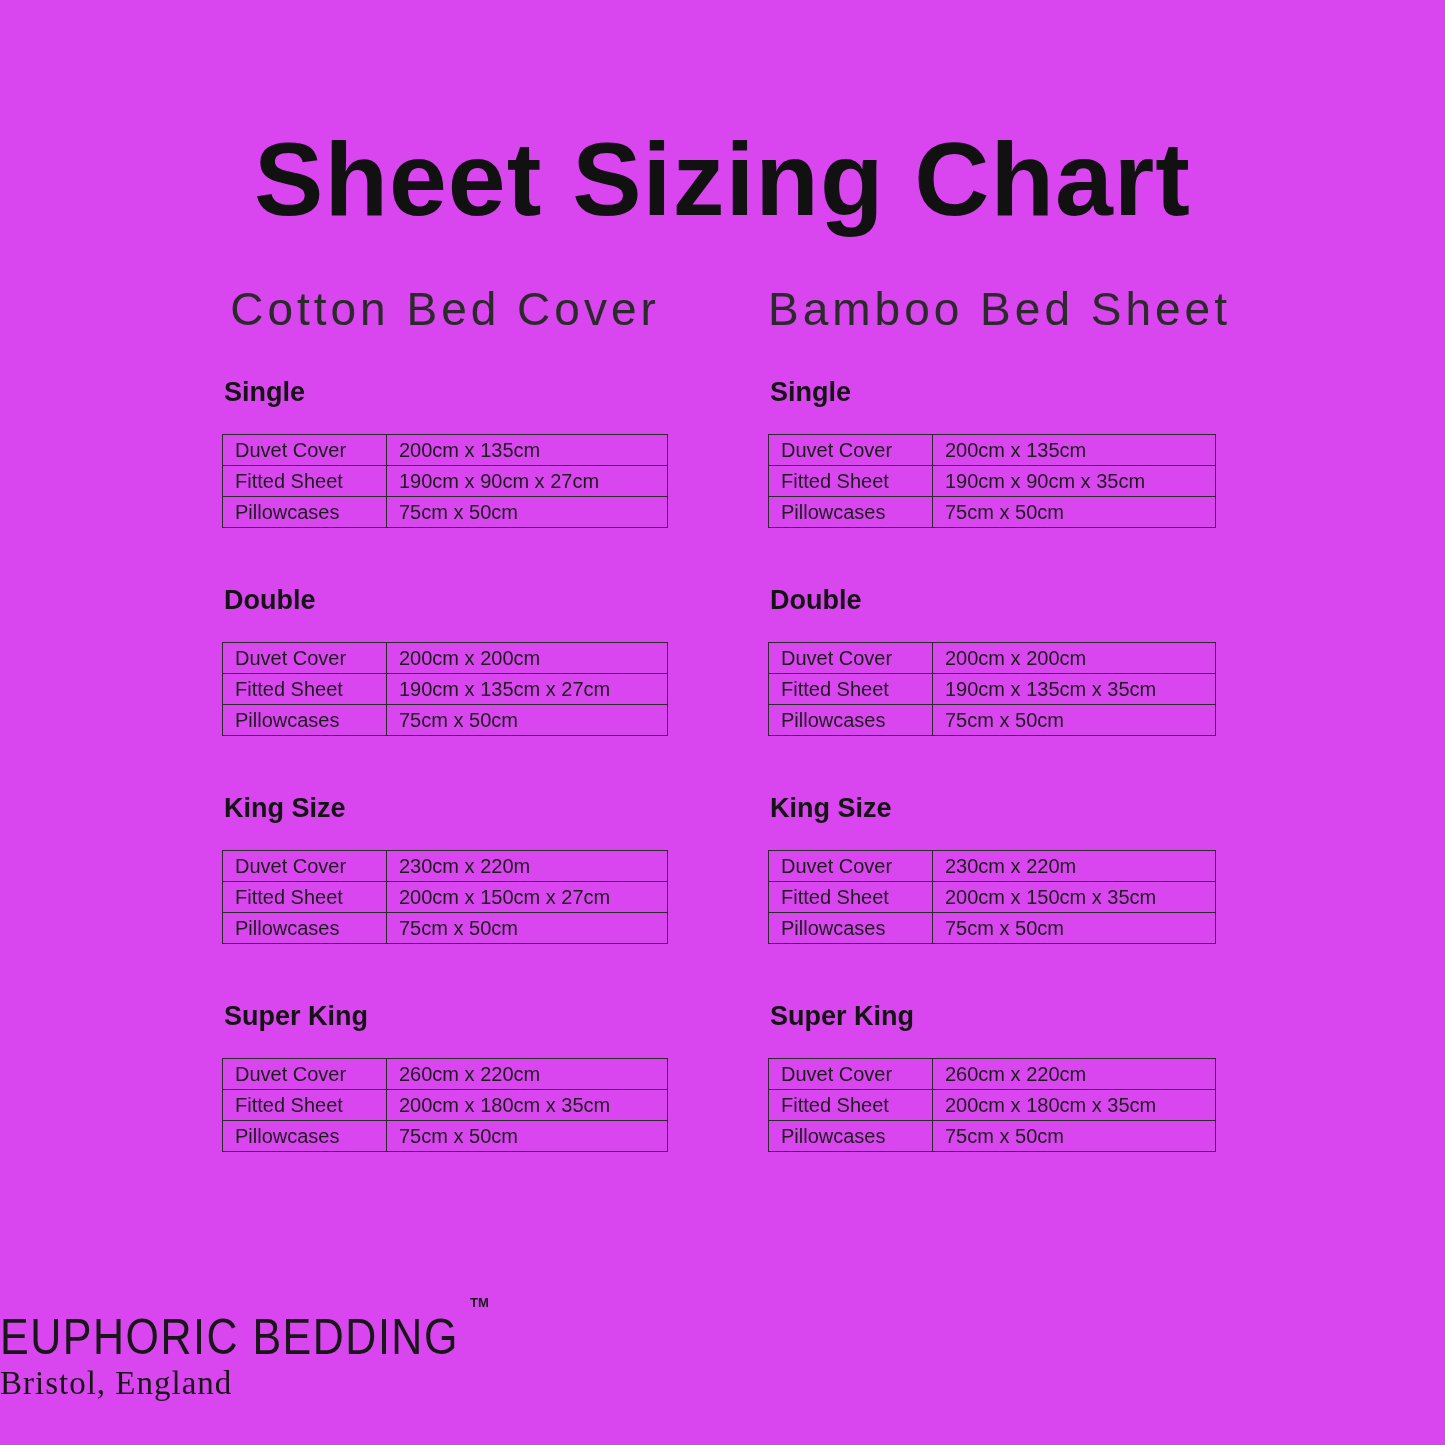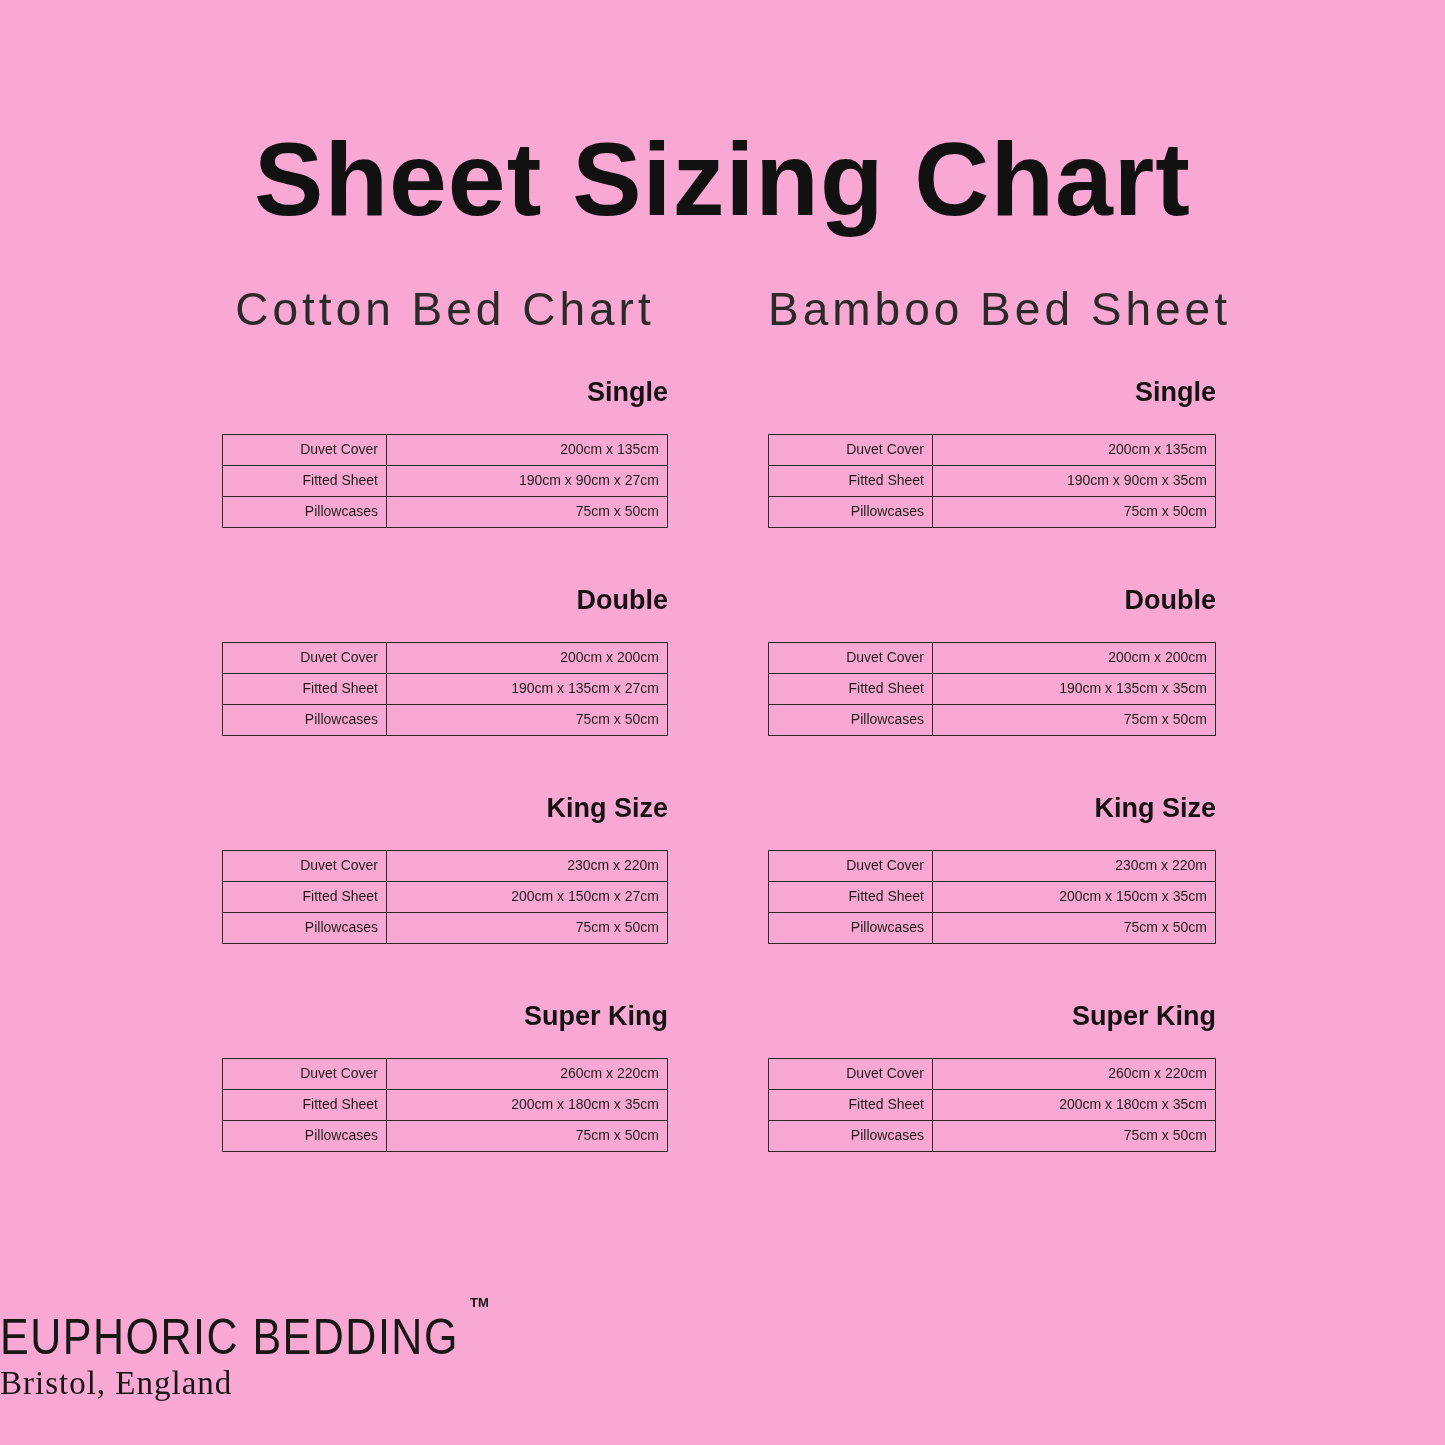--- a/index.html
+++ b/index.html
@@ -6,21 +6,21 @@
   html, body {
     margin: 0; padding: 0;
     width: 1445px; height: 1445px;
     background: #ffffff;
     font-family: "Liberation Sans", sans-serif;
     color: #1c1c1c;
   }
   .page {
     position: relative;
     width: 1445px; height: 1445px;
-    background: #f9a8d4;
+    background: #d946ef;
     overflow: hidden;
   }
   .page-title {
     position: absolute;
     top: 50px; left: 0; width: 100%;
     text-align: center;
     font-size: 104px;
     font-weight: bold;
     letter-spacing: 1px;
     color: #111111;
@@ -36,36 +36,36 @@
   .col-heading {
     font-size: 46px;
     font-weight: 200;
     letter-spacing: 4px;
     color: #2a2a2a;
     text-align: center;
     margin: 0 0 40px 0;
     line-height: 1.2;
     white-space: nowrap;
   }
-  .size-block { margin-bottom: 57px; text-align: right; }
+  .size-block { margin-bottom: 57px; }
   .size-heading {
     font-size: 27px;
     font-weight: bold;
     color: #141414;
     margin: 0 0 26px 2px;
     line-height: 1.15;
   }
   table.sizing-table {
     border-collapse: collapse;
     width: 100%;
     table-layout: fixed;
   }
   table.sizing-table td {
     border: 1.5px solid #2b2b2b;
-    font-size: 14px;
+    font-size: 20px;
     color: #1c1c1c;
     padding: 2px 8px 3px 12px;
     height: 31px;
     line-height: 1.2;
     white-space: nowrap;
     overflow: hidden;
     margin-left: 44px;
   }
   td.label-cell { width: 164px; }
   .footer {
@@ -106,21 +106,21 @@
 </head>
 <body>
 
 <div class="page">
 
   <h1 class="page-title">Sheet Sizing Chart</h1>
 
   <div class="columns">
 
     <div class="column">
-      <h2 class="col-heading">Cotton Bed Chart</h2>
+      <h2 class="col-heading">Cotton Bed Cover</h2>
 
       <section class="size-block">
         <h3 class="size-heading">Single</h3>
         <table class="sizing-table">
           <tbody>
           <tr>
             <td class="label-cell">Duvet Cover</td>
             <td class="value-cell">200cm x 135cm</td>
           </tr>
           <tr>

